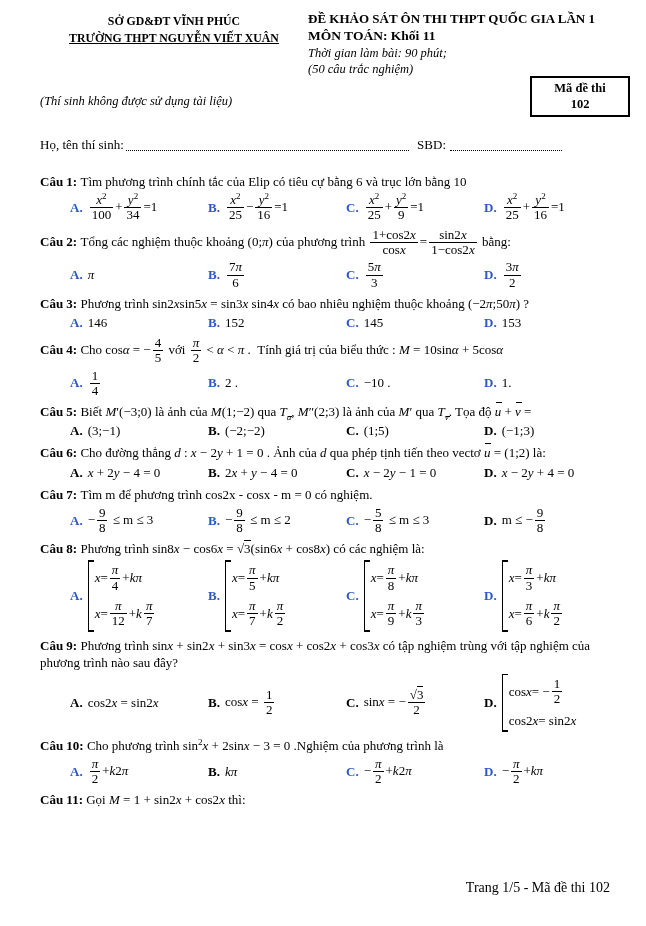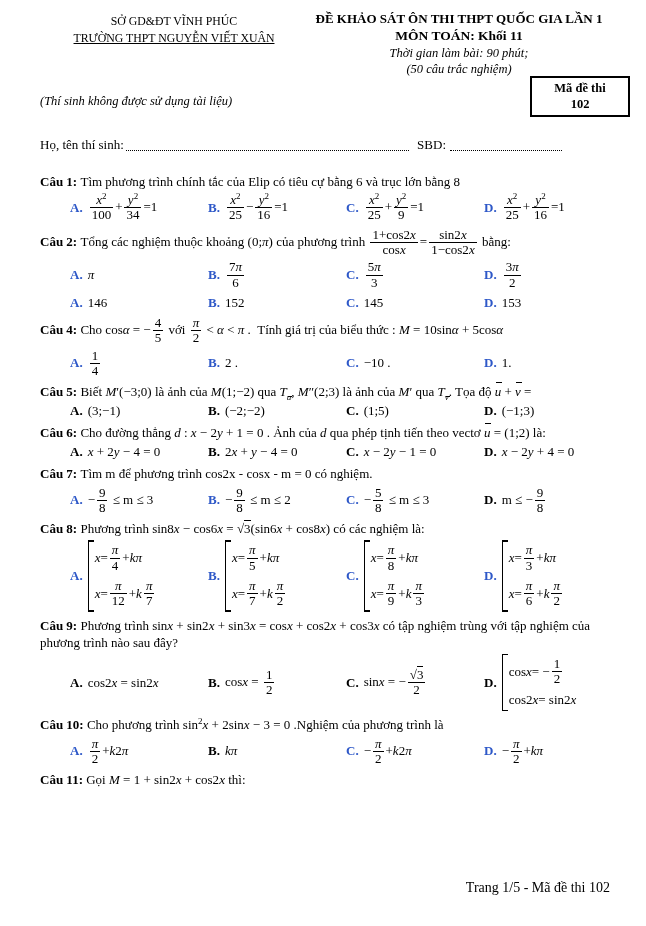--- a/index.html
+++ b/index.html
@@ -5,23 +5,23 @@
   :root{ --blue:#2e58c8; }
   html,body{margin:0;padding:0;}
   body{
     width:646px;height:926px;background:#ffffff;color:#000;
     font-family:"Liberation Serif", serif;font-size:13px;
     position:relative;overflow:hidden;
   }
   .page{box-sizing:border-box;width:646px;height:926px;padding:10px 36px 0 40px;position:relative;}
   
   .hdr{display:flex;}
-  .hdr-left{width:268px;text-align:center;font-weight:400;font-size:11.8px;line-height:1.4;padding-top:3px;}
+  .hdr-left{width:268px;text-align:center;font-weight:700;font-size:11.8px;line-height:1.4;padding-top:3px;}
   .hdr-left .ul{text-decoration:underline;}
-  .hdr-right{flex:1;text-align:center;line-height:1.32;}
+  .hdr-right{flex:1;line-height:1.32;}
   .t1{font-weight:700;font-size:13px;}
   .t2{font-weight:700;font-size:13.5px;}
   .t3{font-style:italic;font-size:12.5px;}
   .code-box{
     position:absolute;top:76px;right:16px;border:2px solid #000;
     padding:2px 9px;text-align:center;font-weight:700;font-size:12.5px;line-height:1.3;min-width:78px;
   }
   .note{text-align:left;font-style:italic;font-size:12.5px;margin-top:16px;}
   
   .student{display:flex;align-items:flex-end;margin-top:28px;width:522px;}
@@ -82,21 +82,21 @@
 
   <div class="student">
     <span>Họ, tên thí sinh:</span>
     <span class="dots name"></span>
     <span>SBD:</span>
     <span class="dots sbd"></span>
   </div>
 
   <div class="qs" id="questions">
       <div class="q">
-        <div class="qh"><span class="ql">Câu 1: </span><span>Tìm phương trình chính tắc của Elip có tiêu cự bằng 6 và trục lớn bằng 8</span></div>
+        <div class="qh"><span class="ql">Câu 1: </span><span>Tìm phương trình chính tắc của Elip có tiêu cự bằng 6 và trục lớn bằng 10</span></div>
         <div class="opts">
           <div class="opt">
             <span class="ol blue">A.</span>
             <span><span class="f">
                 <span class="n"><i>x</i><sup>2</sup></span>
                 <span class="d">100</span>
               </span>+<span class="f">
                 <span class="n"><i>y</i><sup>2</sup></span>
                 <span class="d">34</span>
               </span>=1</span>
@@ -163,20 +163,21 @@
           <div class="opt">
             <span class="ol blue">D.</span>
             <span><span class="f">
                 <span class="n">3<i>π</i></span>
                 <span class="d">2</span>
               </span></span>
           </div>
         </div>
       </div>
       <div class="q">
+        <div class="qh"><span class="ql">Câu 3: </span><span>Phương trình sin2<i>x</i>sin5<i>x</i> = sin3<i>x</i> sin4<i>x</i> có bao nhiêu nghiệm thuộc khoảng (−2<i>π</i>;50<i>π</i>) ?</span></div>
         <div class="opts">
           <div class="opt">
             <span class="ol blue">A.</span>
             <span>146</span>
           </div>
           <div class="opt">
             <span class="ol blue">B.</span>
             <span>152</span>
           </div>
           <div class="opt">

